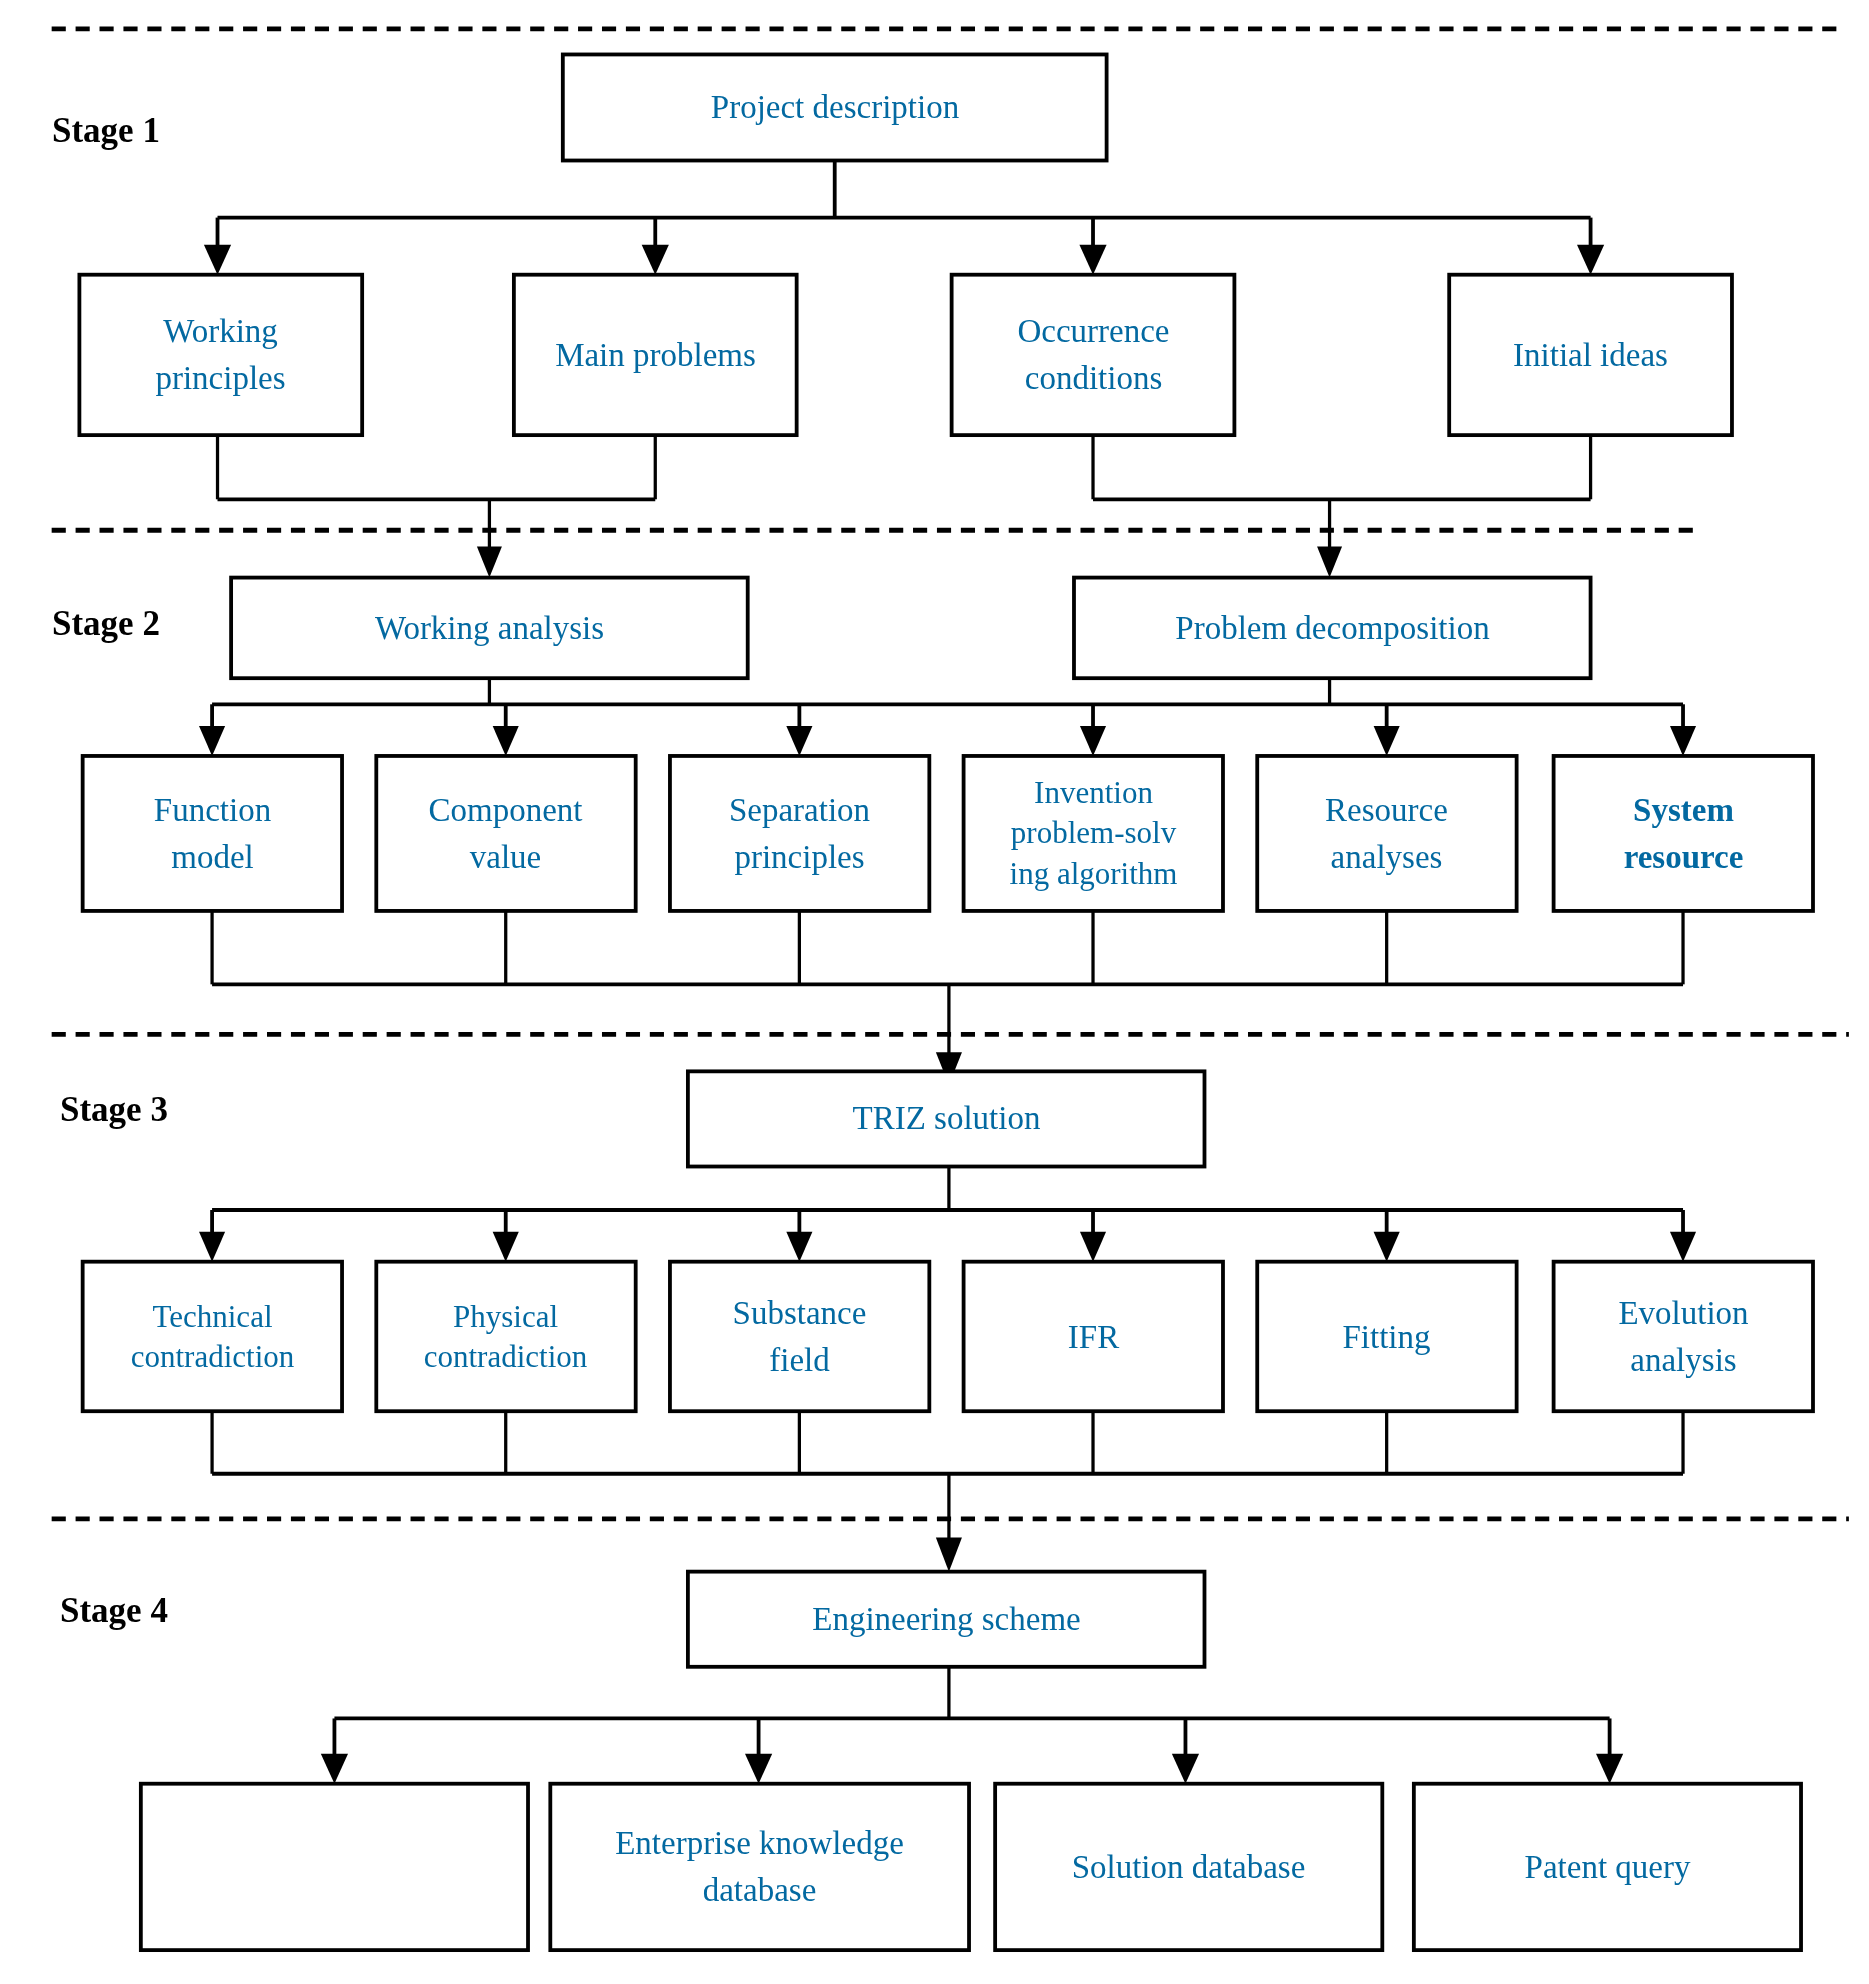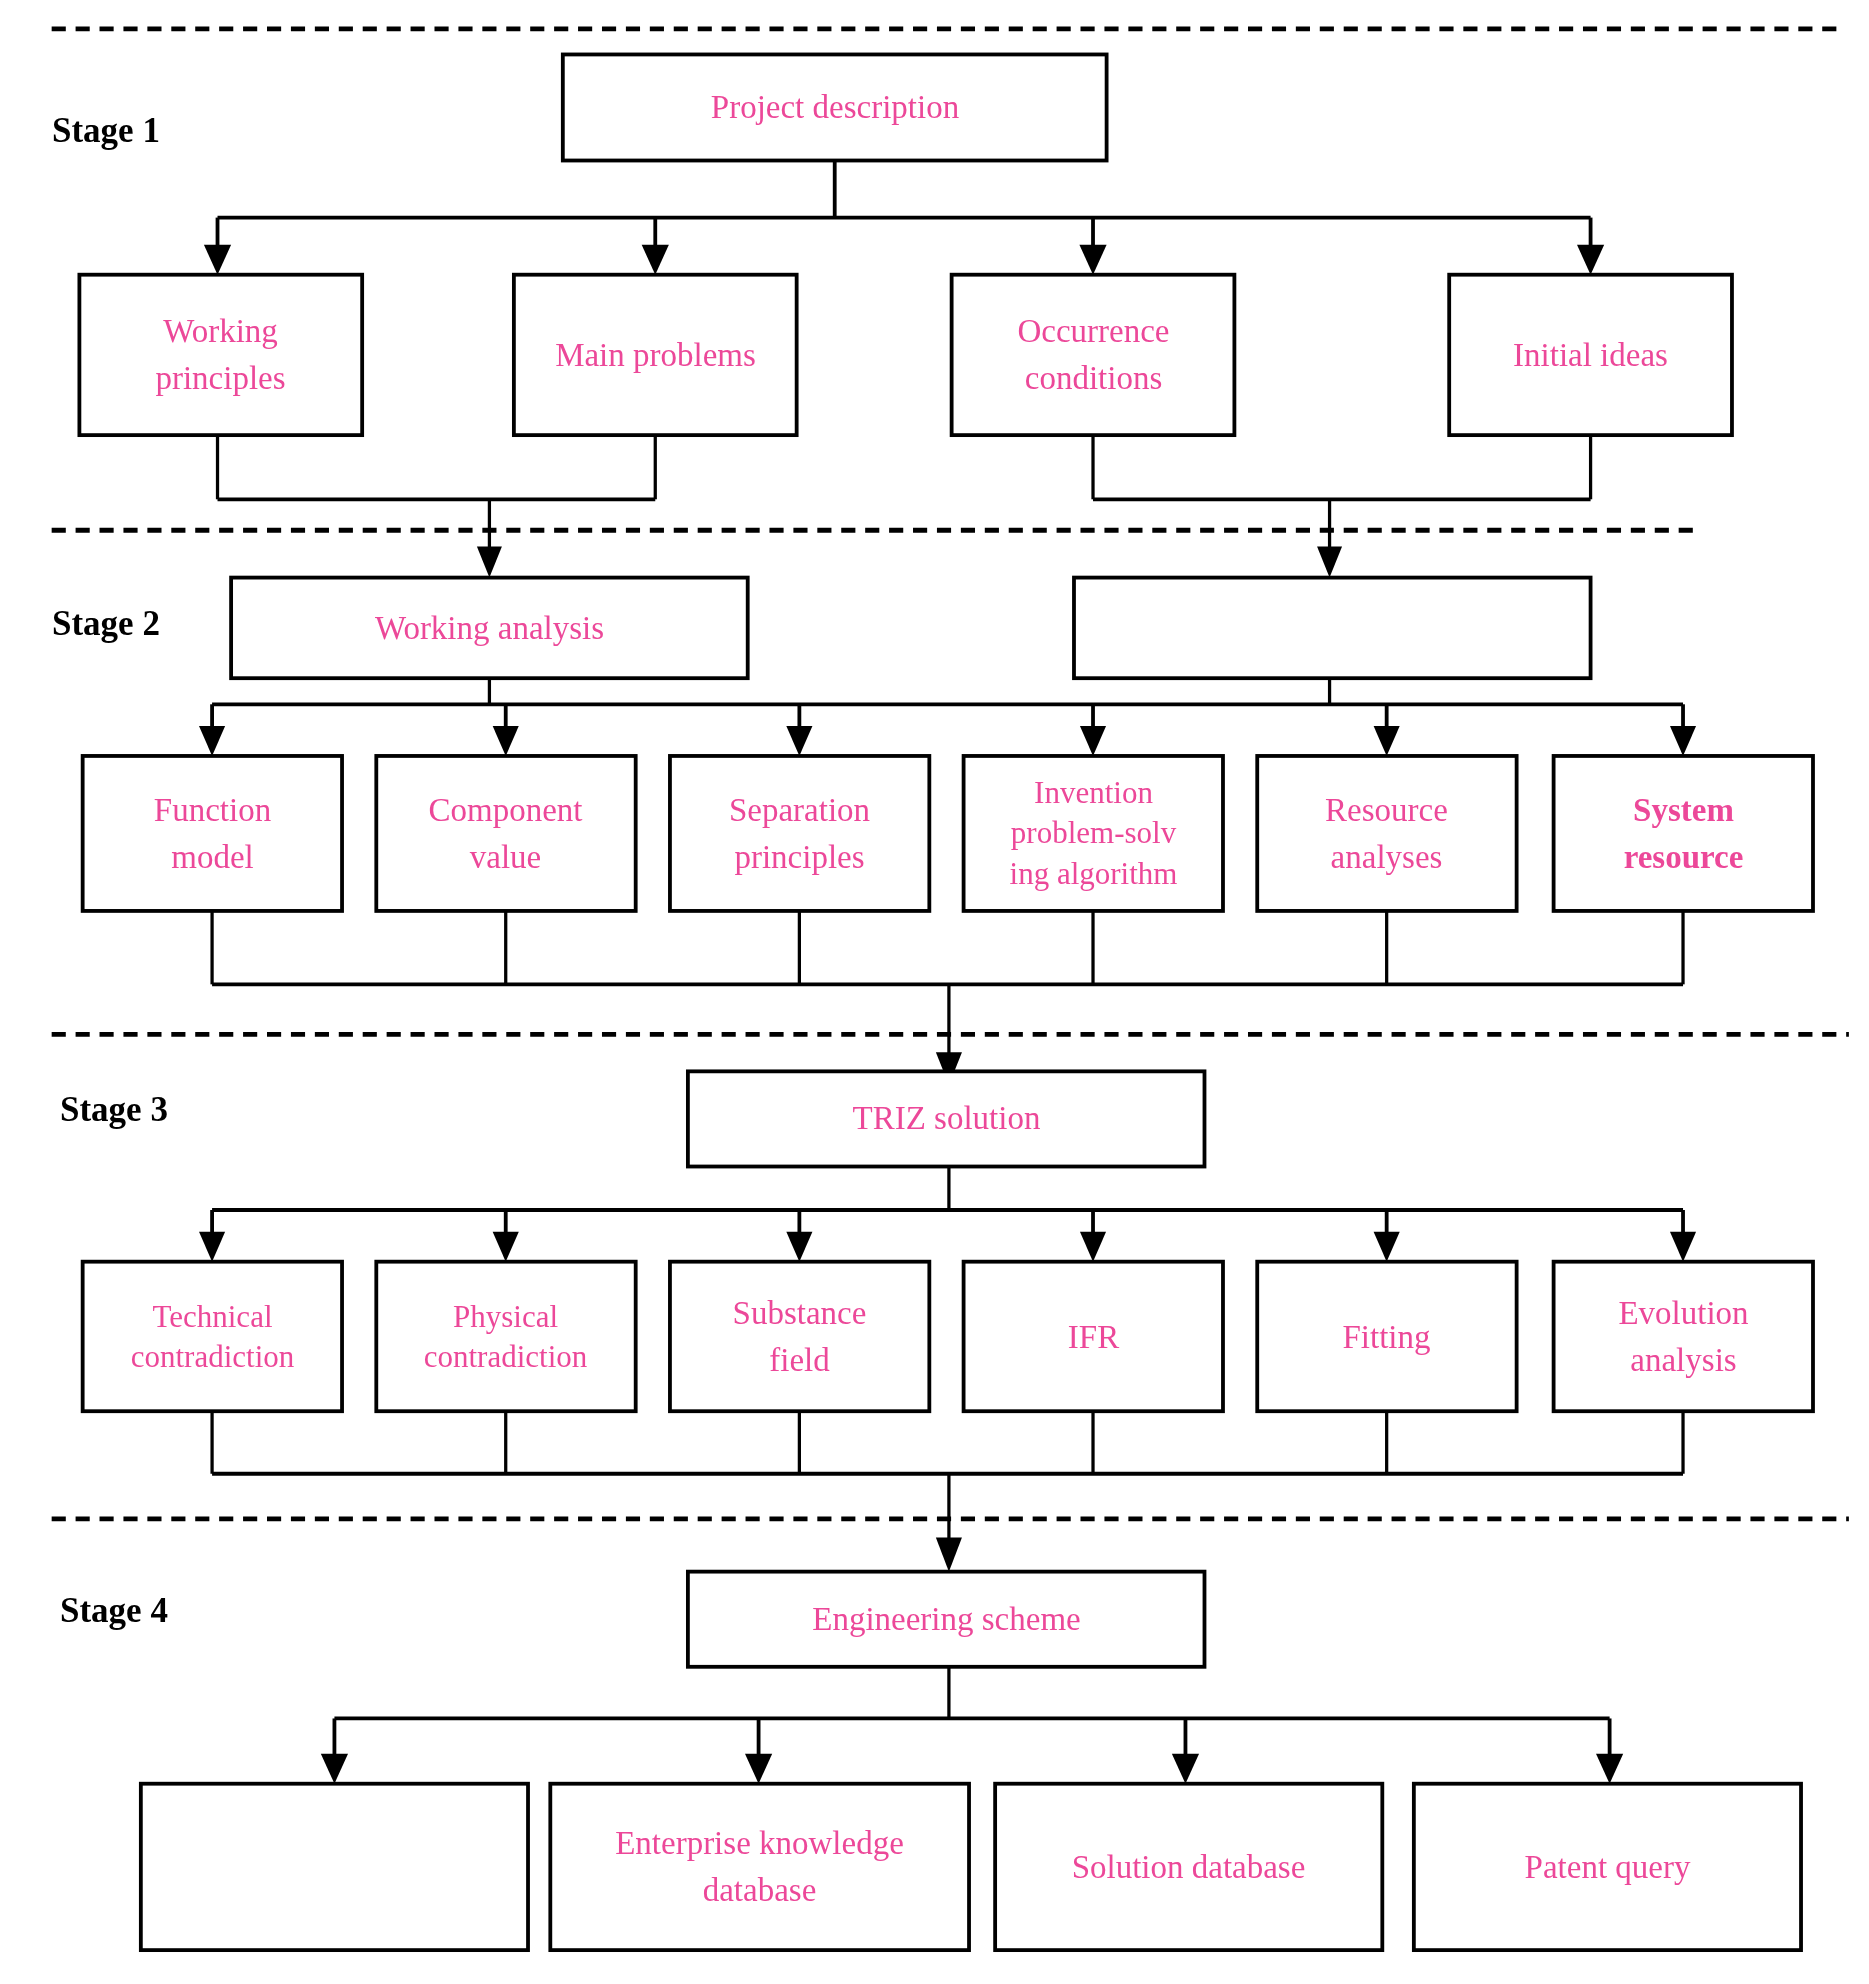--- a/index.html
+++ b/index.html
@@ -53,21 +53,21 @@
   }
   .box-label {
     position: absolute;
     display: flex;
     align-items: center;
     justify-content: center;
     text-align: center;
     font-family: "Liberation Serif", "DejaVu Serif", serif;
     font-size: 33px;
     line-height: 1.42;
-    color: #ec4899;
+    color: #0369a1;
     white-space: pre-line;
     box-sizing: border-box;
     padding: 0 3.3px;
     pointer-events: auto;
   }
   .box-label.narrow {
     font-size: 31px;
     line-height: 1.30;
     padding: 0 1.1px;
   }
@@ -217,20 +217,21 @@
 
   <div class="box-label" style="left:563px; top:54px; width:544px; height:106px;">Project description</div>
   <div class="box-label" style="left:79px; top:275px; width:283px; height:160px;">Working
 principles</div>
   <div class="box-label" style="left:952px; top:275px; width:283px; height:160px;">Occurrence
 conditions</div>
   <div class="box-label" style="left:514px; top:275px; width:283px; height:160px;">Main problems</div>
   <div class="box-label" style="left:1449px; top:275px; width:283px; height:160px;">Initial ideas</div>
 
   <div class="box-label" style="left:231px; top:578px; width:517px; height:101px;">Working analysis</div>
+  <div class="box-label" style="left:1074px; top:578px; width:517px; height:101px;">Problem decomposition</div>
   <div class="box-label" style="left:83px; top:756px; width:259px; height:155px;">Function
 model</div>
   <div class="box-label" style="left:376px; top:756px; width:259px; height:155px;">Component
 value</div>
   <div class="box-label" style="left:670px; top:756px; width:259px; height:155px;">Separation
 principles</div>
   <div class="box-label narrow" style="left:964px; top:756px; width:259px; height:155px;">Invention
 problem-solv
 ing algorithm</div>
   <div class="box-label" style="left:1257px; top:756px; width:259px; height:155px;">Resource

